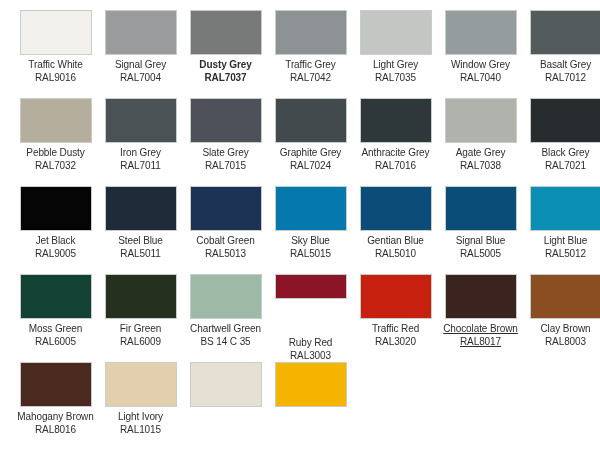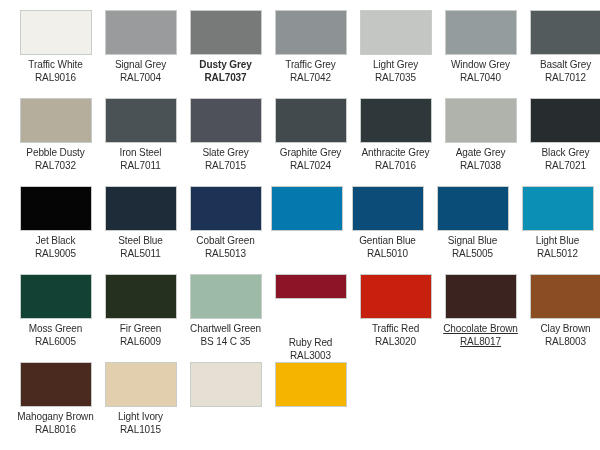--- a/index.html
+++ b/index.html
@@ -124,21 +124,21 @@
         <div class="swatch-cell">
           <div class="swatch-chip" style="background: rgb(181, 174, 157); border-color: rgb(201, 205, 201);"></div>
           <div class="swatch-caption" style="color: rgb(45, 45, 45);">
             <span class="swatch-name">Pebble Dusty</span>
             <span class="swatch-code">RAL7032</span>
           </div>
         </div>
         <div class="swatch-cell">
           <div class="swatch-chip" style="background: rgb(74, 82, 86); border-color: rgb(201, 205, 201);"></div>
           <div class="swatch-caption" style="color: rgb(45, 45, 45);">
-            <span class="swatch-name">Iron Steel</span>
+            <span class="swatch-name">Iron Grey</span>
             <span class="swatch-code">RAL7011</span>
           </div>
         </div>
         <div class="swatch-cell">
           <div class="swatch-chip" style="background: rgb(78, 81, 89); border-color: rgb(201, 205, 201);"></div>
           <div class="swatch-caption" style="color: rgb(45, 45, 45);">
             <span class="swatch-name">Slate Grey</span>
             <span class="swatch-code">RAL7015</span>
           </div>
         </div>
@@ -188,20 +188,24 @@
         </div>
         <div class="swatch-cell">
           <div class="swatch-chip" style="background: rgb(28, 51, 85); border-color: rgb(201, 205, 201);"></div>
           <div class="swatch-caption" style="color: rgb(45, 45, 45);">
             <span class="swatch-name">Cobalt Green</span>
             <span class="swatch-code">RAL5013</span>
           </div>
         </div>
         <div class="swatch-cell">
           <div class="swatch-chip" style="background: rgb(5, 121, 173); border-color: rgb(201, 205, 201);"></div>
+          <div class="swatch-caption" style="color: rgb(45, 45, 45);">
+            <span class="swatch-name">Sky Blue</span>
+            <span class="swatch-code">RAL5015</span>
+          </div>
         </div>
         <div class="swatch-cell">
           <div class="swatch-chip" style="background: rgb(11, 76, 120); border-color: rgb(201, 205, 201);"></div>
           <div class="swatch-caption" style="color: rgb(45, 45, 45);">
             <span class="swatch-name">Gentian Blue</span>
             <span class="swatch-code">RAL5010</span>
           </div>
         </div>
         <div class="swatch-cell">
           <div class="swatch-chip" style="background: rgb(11, 77, 121); border-color: rgb(201, 205, 201);"></div>

